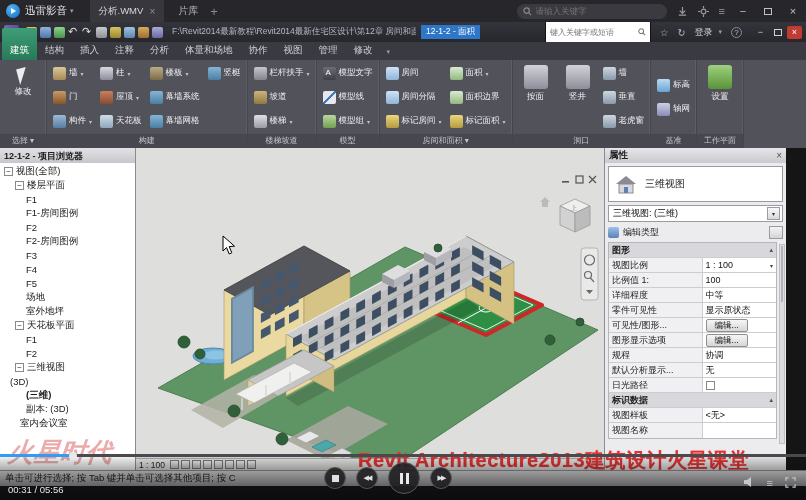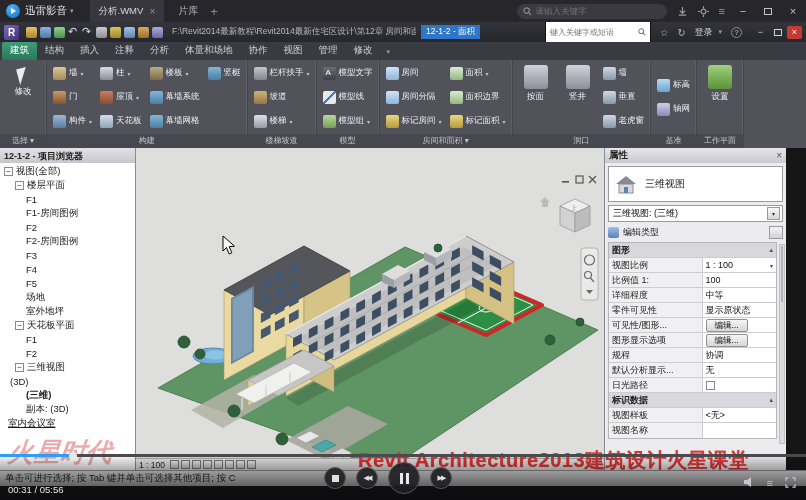--- a/index.html
+++ b/index.html
@@ -35,21 +35,21 @@
 .rsearch input{flex:1;border:none;outline:none;font-size:8px;color:#888;background:transparent;font-family:inherit;min-width:0;}
 .rtico{color:#b8b8c0;font-size:9.5px;margin-left:6px;}
 .signin{font-size:9px;color:#d8d8dc;margin-left:6px;white-space:nowrap;}
 .helpq{width:11px;height:11px;border-radius:50%;border:1px solid #8a8a90;color:#b8b8c0;font-size:8px;display:flex;align-items:center;justify-content:center;margin-left:6px;}
 .rwin{display:flex;margin-left:8px;gap:2px;}
 .rwb{width:15px;height:13px;display:flex;align-items:center;justify-content:center;color:#d0d0d6;font-size:9px;}
 .rwb .maxbox{border-color:#d0d0d6;}
 .rwb.close{background:#c23b33;border-radius:2px;color:#fff;}
 
 .r-tabs{position:absolute;top:20px;left:0;right:0;height:18px;background:#3a3a42;display:flex;align-items:flex-end;padding:0 2px;}
-.rtab{padding:2px 8px 3px;font-size:9.5px;color:#d0d0d6;white-space:nowrap;}
+.rtab{padding:16px 8px 3px;font-size:9.5px;color:#d0d0d6;white-space:nowrap;}
 .rtab.active{background:linear-gradient(#3f9d78,#277a58);color:#fff;border-radius:2px 2px 0 0;}
 .rtabs-extra{color:#9a9aa0;font-size:7px;padding:0 6px 4px;}
 
 .r-ribbon{position:absolute;top:38px;left:0;right:0;height:88px;background:#52525a;display:flex;overflow:hidden;}
 .rpanel{display:flex;flex-direction:column;border-right:1px solid #45454d;box-shadow:inset -1px 0 0 #5e5e66;flex:0 0 auto;}
 .pbody{height:74px;display:flex;align-items:stretch;padding:1px 3px;gap:2px;}
 .plabel{height:14px;font-size:8px;color:#c6c6cc;text-align:center;line-height:14px;background:#47474f;white-space:nowrap;padding:0 4px;}
 .scol{display:flex;flex-direction:column;}
 .scol.mid{justify-content:center;}
 .sbtn{height:24px;display:flex;align-items:center;gap:3px;padding:0 3px;white-space:nowrap;}
@@ -505,21 +505,21 @@
           </div>
           <div class="trow" style="padding-left: 10px;">
             <span class="tl">(3D)</span>
           </div>
           <div class="trow sel" style="padding-left: 26px;">
             <span class="tl">(三维)</span>
           </div>
           <div class="trow" style="padding-left: 26px;">
             <span class="tl">副本: (3D)</span>
           </div>
-          <div class="trow" style="padding-left: 8px; text-decoration: underline;">
+          <div class="trow" style="padding-left: 20px;">
             <span class="tl">室内会议室</span>
           </div>
         </div>
     </div>
 
     <div class="canvas">
       <svg width="468" height="310" viewBox="0 0 468 310">
         <rect width="468" height="310" fill="#dededc"></rect>
 
         <polygon points="22,240 269,99 462,182 251,322" fill="#5f9464" stroke="#4e7f53" stroke-width="1"></polygon>

